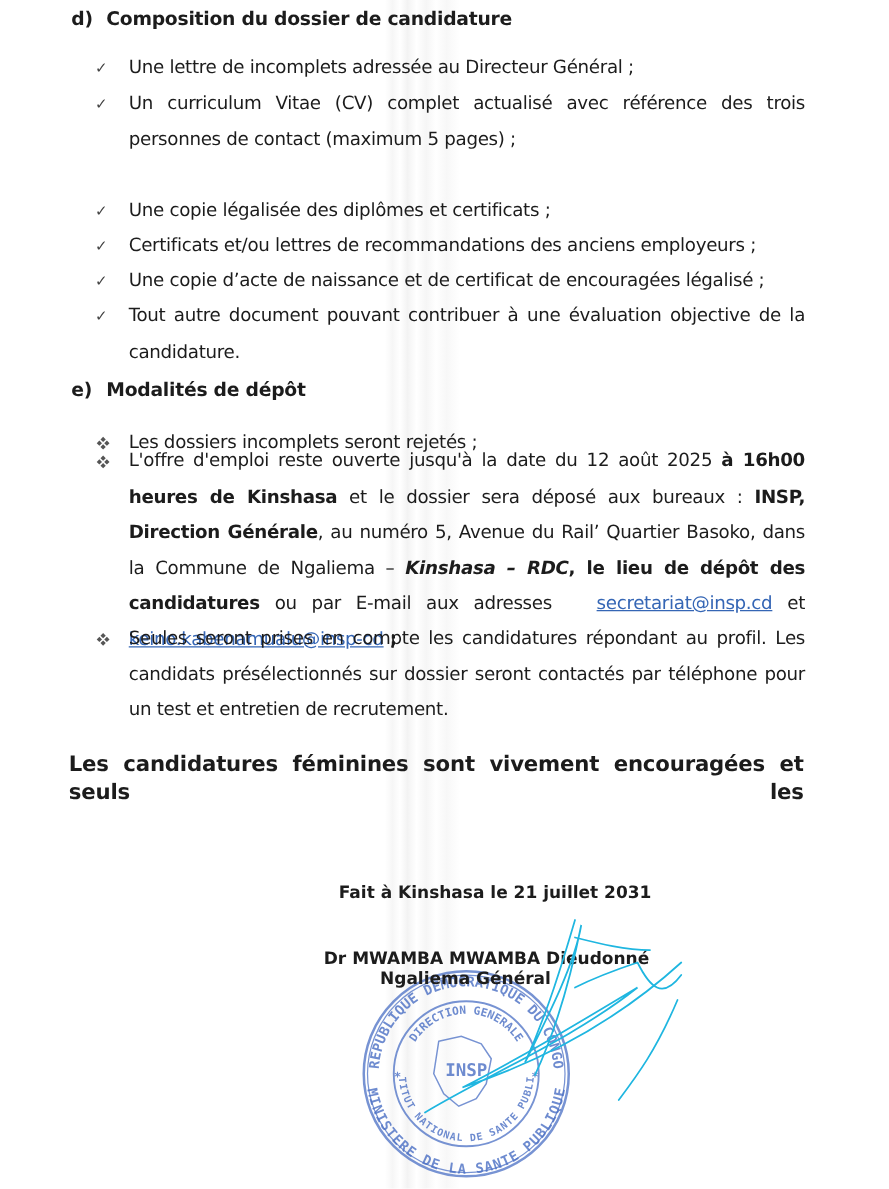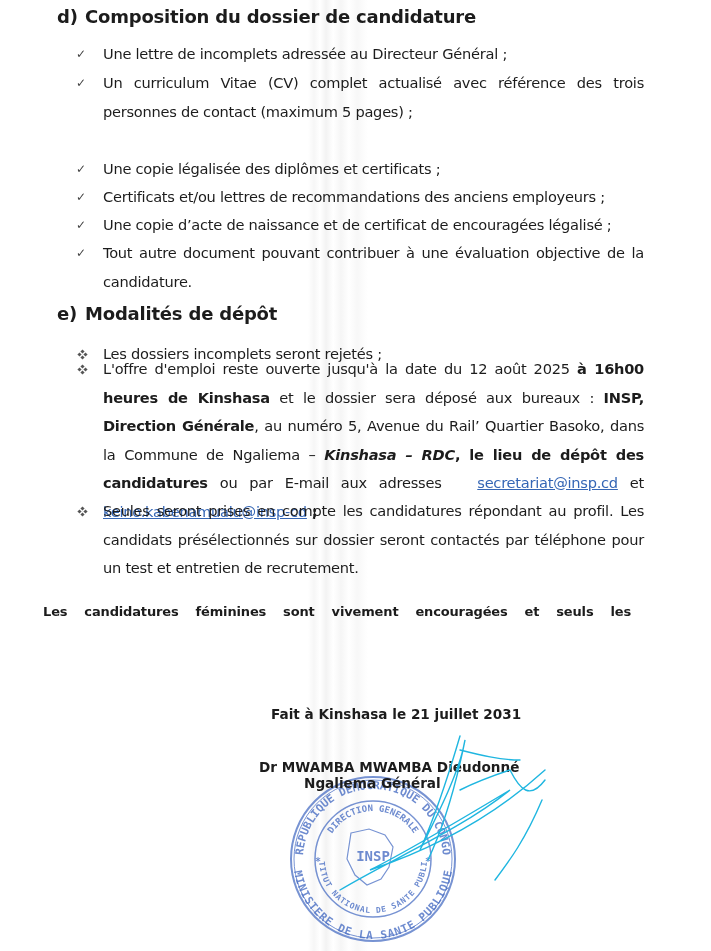--- a/index.html
+++ b/index.html
@@ -6,35 +6,35 @@
   body {
     width: 711px; height: 951px; background: #ffffff; position: relative; overflow: hidden;
     font-family: "DejaVu Sans", "Liberation Sans", sans-serif; color: #1c1c1c;
   }
   .fold {
     position: absolute; left: 308px; top: 0; width: 60px; height: 951px;
     background: linear-gradient(90deg, rgba(255,255,255,0) 0%, rgba(230,230,230,0.35) 10%, rgba(255,255,255,0) 20%, rgba(225,225,225,0.4) 30%, rgba(255,255,255,0) 42%, rgba(228,228,228,0.35) 55%, rgba(255,255,255,0) 68%, rgba(230,230,230,0.3) 82%, rgba(255,255,255,0) 100%);
     pointer-events: none;
   }
   .heading {
-    position: absolute; left: 57px; font-weight: bold; font-size: 18px; letter-spacing: -0.2px;
+    position: absolute; left: 57px; font-weight: bold; font-size: 15px; letter-spacing: -0.2px;
   }
   .heading .mark { display: inline-block; width: 28px; }
   .item {
     position: absolute; left: 76px; width: 568px; font-size: 14.6px; line-height: 28.5px;
     letter-spacing: -0.25px;
   }
   .item .bullet { position: absolute; left: 0; top: 0; width: 20px; font-size: 12px; color: #444; }
   .item .txt { display: block; margin-left: 27px; text-align: justify; }
   .diamond { position: absolute; left: 2px; top: 10px; width: 9px; height: 9px; }
   .diamond i { position: absolute; width: 3px; height: 3px; background: #555; transform: rotate(45deg); }
   b { font-weight: bold; }
   .link { color: #3566b5; text-decoration: underline; }
   .closing {
-    position: absolute; left: 43px; width: 588px; font-weight: bold; font-size: 13px; line-height: 22px;
+    position: absolute; left: 55px; width: 588px; font-weight: bold; font-size: 17px; line-height: 22px;
     letter-spacing: -0.15px;
   }
   .closing .l1 { display: block; text-align: justify; text-align-last: justify; }
   .sig { position: absolute; font-weight: bold; font-size: 13.6px; white-space: nowrap; }
   .stamp { position: absolute; left: 289px; top: 775px; width: 168px; height: 168px; }
   .signature { position: absolute; left: 310px; top: 730px; width: 240px; height: 170px; }
 </style>
 </head>
 <body>
 

